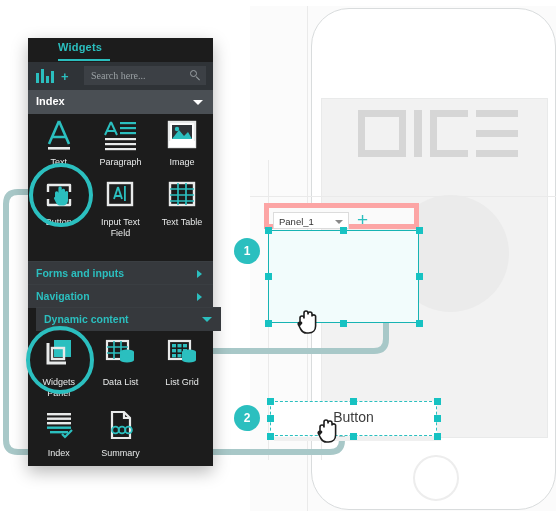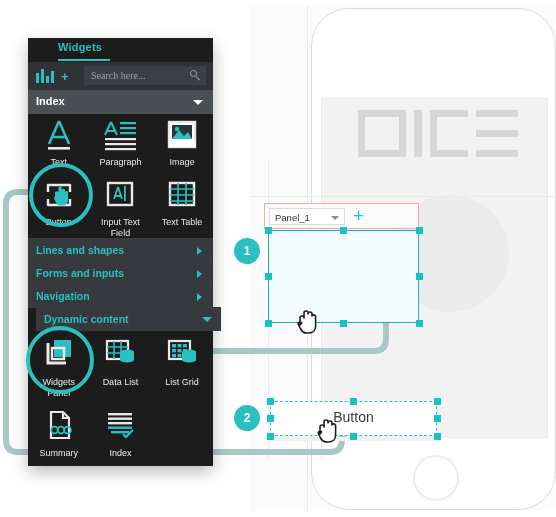--- a/index.html
+++ b/index.html
@@ -110,21 +110,21 @@
 
   
   .badge{
     position:absolute;width:26px;height:26px;border-radius:50%;background:#2bbfbf;
     color:#fff;font-size:12px;font-weight:bold;text-align:center;line-height:26px;
   }
 
   
   .p1bar{
     position:absolute;left:264px;top:203px;width:155px;height:26px;
-    background:#fafafa;border:1px solid #fca5a5;box-sizing:border-box;
+    background:#fafafa;border:5px solid #fca5a5;box-sizing:border-box;
   }
   .p1sel{
     position:absolute;left:4px;top:4px;width:76px;height:17px;background:#ffffff;
     border:1px solid #dcdcdc;box-sizing:border-box;
   }
   .p1sel .t{position:absolute;left:5px;top:3px;font-size:9.5px;color:#333;}
   .p1sel .ca{position:absolute;right:5px;top:7px;width:0;height:0;
     border-left:4px solid transparent;border-right:4px solid transparent;border-top:4px solid #8a8a8a;}
   .p1plus{position:absolute;left:88px;top:2px;color:#2bbfbf;font-size:19px;line-height:19px;font-weight:300;}
 
@@ -337,24 +337,20 @@
             <svg width="40" height="38" viewBox="0 0 40 38">
               <rect x="8" y="7" width="24" height="22" fill="none" stroke="#e8eaea" stroke-width="2.4"></rect>
               <path d="M8 13 H32 M8 19 H32 M8 25 H32 M16 7 V29 M24 7 V29" stroke="#2bbfbf" stroke-width="1.7"></path>
             </svg>
           </div>
           <div class="wlbl">Text Table</div>
         </div>
       </div>
     </div>
 
-    <div class="section" style="top:200px;">
-      <span class="lbl">Lines and shapes</span>
-      <span class="caret-rt"></span>
-    </div>
     <div class="section" style="top:223px;text-decoration:underline;">
       <span class="lbl">Forms and inputs</span>
       <span class="caret-rt"></span>
     </div>
     <div class="section" style="top:246px;">
       <span class="lbl">Navigation</span>
       <span class="caret-rt"></span>
     </div>
     <div class="section" style="top:269px;margin-left:8px;">
       <span class="lbl">Dynamic content</span>
@@ -410,44 +406,44 @@
             </svg>
           </div>
           <div class="wlbl">List Grid</div>
         </div>
       </div>
 
       <div class="wrow">
         <div class="wcell">
           <div class="wicon">
             <svg width="40" height="38" viewBox="0 0 40 38">
-              <path d="M12 5 H24 L30 11 V31 H12 Z" fill="none" stroke="#e8eaea" stroke-width="2.2"></path>
-              <path d="M24 5 V11 H30" fill="none" stroke="#e8eaea" stroke-width="2.2"></path>
-              <circle cx="15.5" cy="23" r="3.4" fill="none" stroke="#2bbfbf" stroke-width="1.8"></circle>
-              <circle cx="22" cy="23" r="3.4" fill="none" stroke="#2bbfbf" stroke-width="1.8"></circle>
-              <circle cx="28.5" cy="23" r="3.4" fill="none" stroke="#2bbfbf" stroke-width="1.8"></circle>
-            </svg>
-          </div>
-          <div class="wlbl">Summary</div>
-        </div>
-
-        <div class="wcell">
-          <div class="wicon">
-            <svg width="40" height="38" viewBox="0 0 40 38">
               <rect x="8" y="6" width="24" height="2.4" fill="#e8eaea"></rect>
               <rect x="8" y="10.5" width="24" height="2.4" fill="#e8eaea"></rect>
               <rect x="8" y="15" width="24" height="2.4" fill="#e8eaea"></rect>
               <rect x="8" y="19.5" width="24" height="2.4" fill="#2bbfbf"></rect>
               <rect x="11" y="24" width="18" height="2.4" fill="#2bbfbf"></rect>
               <path d="M23 27 L26 30 L33 23" stroke="#2bbfbf" stroke-width="2.2" fill="none"></path>
             </svg>
           </div>
           <div class="wlbl">Index</div>
         </div>
 
+        <div class="wcell">
+          <div class="wicon">
+            <svg width="40" height="38" viewBox="0 0 40 38">
+              <path d="M12 5 H24 L30 11 V31 H12 Z" fill="none" stroke="#e8eaea" stroke-width="2.2"></path>
+              <path d="M24 5 V11 H30" fill="none" stroke="#e8eaea" stroke-width="2.2"></path>
+              <circle cx="15.5" cy="23" r="3.4" fill="none" stroke="#2bbfbf" stroke-width="1.8"></circle>
+              <circle cx="22" cy="23" r="3.4" fill="none" stroke="#2bbfbf" stroke-width="1.8"></circle>
+              <circle cx="28.5" cy="23" r="3.4" fill="none" stroke="#2bbfbf" stroke-width="1.8"></circle>
+            </svg>
+          </div>
+          <div class="wlbl">Summary</div>
+        </div>
+
         <div class="wcell"></div>
       </div>
     </div>
   </div>
 
   <div class="ring" style="left:29px;top:163px;width:64px;height:64px;"></div>
   <div class="ring" style="left:26px;top:326px;width:68px;height:68px;"></div>
 
 </div>
 

